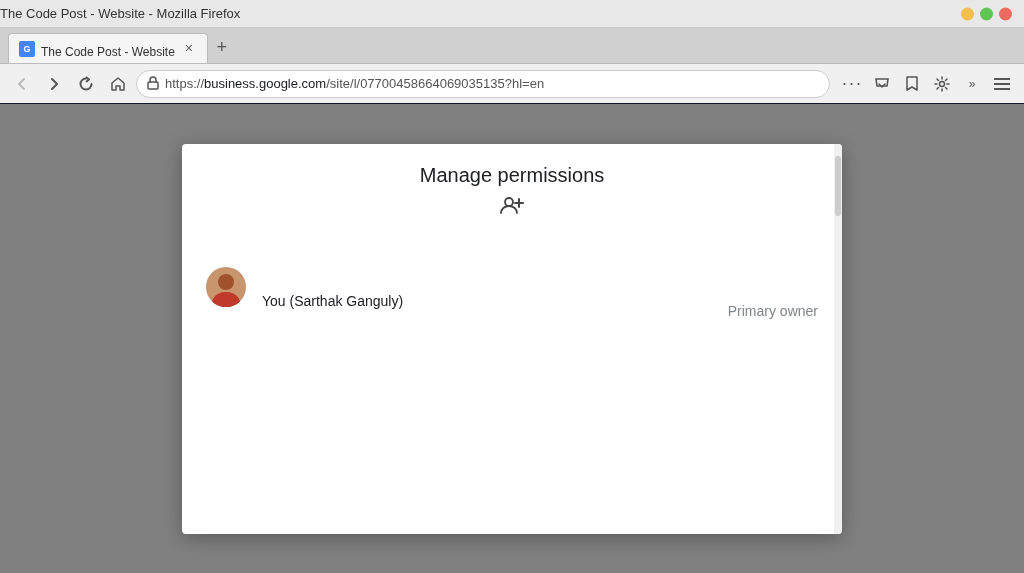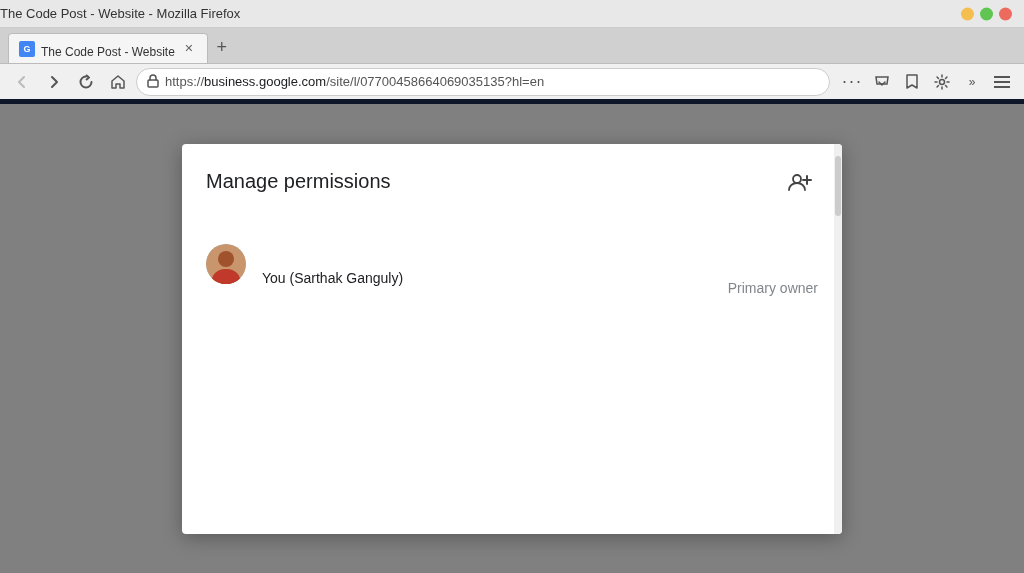--- a/index.html
+++ b/index.html
@@ -123,21 +123,21 @@
     }
 
     
     .navbar {
       height: 40px;
       background: #f0f0f0;
       display: flex;
       align-items: center;
       padding: 0 8px;
       gap: 4px;
-      border-bottom: 5px solid #0f172a;
+      border-bottom: 1px solid #0f172a;
     }
 
     .nav-btn {
       width: 28px;
       height: 28px;
       border: none;
       background: transparent;
       border-radius: 50%;
       display: flex;
       align-items: center;
@@ -202,20 +202,21 @@
       position: relative;
       overflow: hidden;
     }
 
     .modal-header {
       display: flex;
       align-items: center;
       justify-content: space-between;
       padding: 20px 24px 16px 24px;
       flex-shrink: 0;
+      flex-direction: column;
     }
 
     .modal-title {
       font-size: 20px;
       font-weight: 400;
       color: #202124;
     }
 
     .add-people-btn {
       width: 36px;

